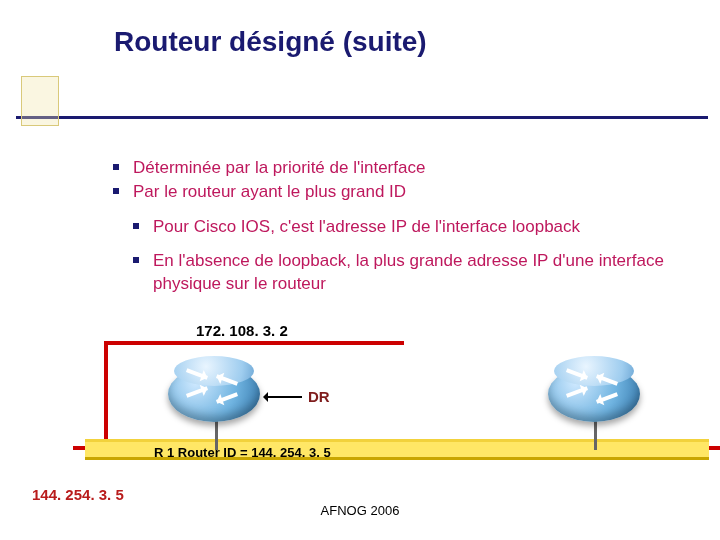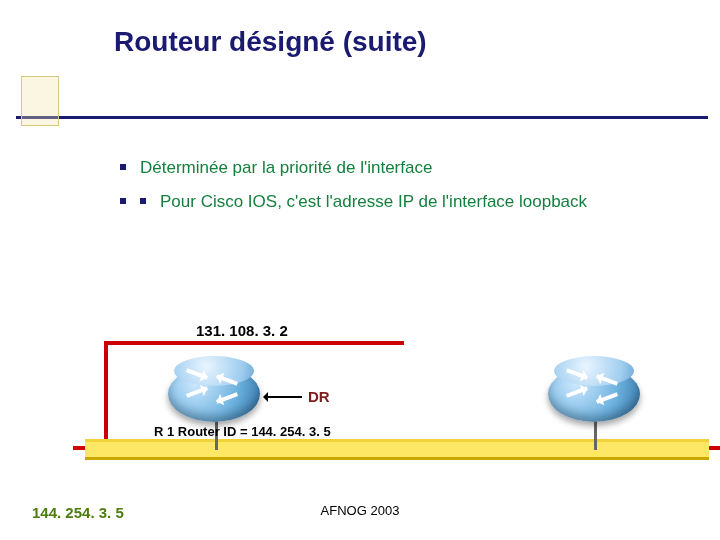--- a/index.html
+++ b/index.html
@@ -1,21 +1,21 @@
 <!DOCTYPE html>
 <html><head>
 <meta charset="utf-8">
 <style>
   html,body{margin:0;padding:0;width:720px;height:540px;background:#fff;font-family:Arial,Helvetica,sans-serif;overflow:hidden}
   .slide{position:relative;width:720px;height:483px;background:#fff}
   .title-wrap{position:absolute;left:114px;top:26px}
   .title{font:bold 28px Arial;color:#1a1a70}
   .hr-line{position:absolute;left:16px;top:116px;width:692px;height:3px;background:#1a1a70;z-index:1}
   .accent-box{position:absolute;left:21px;top:76px;width:36px;height:48px;border:1px solid #d9c97a;background:rgba(240,230,170,0.35);z-index:2}
-  .bullets{position:absolute;left:120px;top:157px;width:590px;font:17px Arial;color:#15803d;line-height:1.32}
+  .bullets{position:absolute;left:113px;top:157px;width:590px;font:17px Arial;color:#be185d;line-height:1.32}
   .bullets ul{list-style:none;margin:0;padding:0}
   .bullets li{position:relative;padding-left:20px;margin:0 0 2px 0}
   .bullets li::before{content:"";position:absolute;left:0;top:7px;width:6px;height:6px;background:#1a1a70}
   .bullets li li{padding-left:20px;margin:12px 0 2px 0}
   .bullets ul ul{margin-top:2px}
   
   .diagram{position:absolute;left:0;top:310px;width:720px;height:200px}
   .wire-red{position:absolute;height:4px;background:#c00}
   .wire-yellow-top{position:absolute;left:85px;top:129px;width:624px;height:3px;background:#f2d23c}
   .wire-yellow-bot{position:absolute;left:85px;top:147px;width:624px;height:3px;background:#c9a600}
@@ -24,21 +24,21 @@
   .jack.j1{left:73px}
   .jack.j2{left:709px}
   .router{position:absolute;width:92px;height:56px}
   .router .body{position:absolute;inset:0;border-radius:50%;background:radial-gradient(circle at 30% 30%,#cfe9ff,#6fb3e0 55%,#2d6fa3 100%);box-shadow:inset 0 -6px 8px rgba(0,0,0,.25),0 4px 6px rgba(0,0,0,.35)}
   .router .top{position:absolute;left:6px;top:-10px;right:6px;height:30px;border-radius:50%;background:radial-gradient(circle at 40% 35%,#e9f5ff,#9fcdef 70%,#6ca6d4 100%)}
   .arrow{position:absolute;width:22px;height:4px;background:#fff}
   .arrow::after{content:"";position:absolute;right:-6px;top:-4px;border:6px solid transparent;border-left-color:#fff}
   .ip-label{position:absolute;font:bold 15px Arial;color:#000}
   .dr-label{position:absolute;font:bold 15px Arial;color:#7f1d1d}
   .id-label{position:absolute;font:bold 13px Arial;color:#000}
-  .footer-ip{position:absolute;left:32px;top:504px;font:bold 15px Arial;color:#4d7c0f}
+  .footer-ip{position:absolute;left:32px;top:486px;font:bold 15px Arial;color:#b91c1c}
   .footnote{position:absolute;left:0;width:720px;top:503px;text-align:center;font:13px Arial;color:#000}
   .vline-red{position:absolute;width:4px;background:#c00;left:104px;top:31px;height:113px}
   .vline-drop{position:absolute;width:3px;background:#666;height:44px;top:96px}
   .dr-arrow-line{position:absolute;height:2px;background:#000}
   .dr-arrow-line::before{content:"";position:absolute;left:-8px;top:-4px;border:5px solid transparent;border-right-color:#000}
 </style>
 </head>
 <body>
 
 <div class="slide">
@@ -47,22 +47,24 @@
   <div class="hr-line"></div>
 
   <div class="title-wrap">
     <div class="title">Routeur désigné (suite)</div>
   </div>
 
   <div class="bullets">
     <ul>
       <li>Déterminée par la priorité de l'interface</li>
       <li>
+        <span>Par le routeur ayant le plus grand ID</span>
         <ul>
           <li>Pour  Cisco IOS, c'est l'adresse IP de l'interface loopback</li>
+          <li>En l'absence de loopback,  la plus grande adresse IP d'une interface physique sur le routeur</li>
         </ul>
       </li>
     </ul>
   </div>
 
   <div class="diagram">
 
     <div class="wire-red" style="left:104px;top:31px;width:300px"></div>
     <div class="vline-red"></div>
 
@@ -86,23 +88,23 @@
 
     <div class="router" style="left:548px;top:56px">
       <div class="body"></div>
       <div class="top"></div>
       <div class="arrow" style="left:18px;top:6px;transform:rotate(20deg)"></div>
       <div class="arrow" style="left:48px;top:12px;transform:rotate(200deg)"></div>
       <div class="arrow" style="left:18px;top:24px;transform:rotate(-20deg)"></div>
       <div class="arrow" style="left:48px;top:30px;transform:rotate(160deg)"></div>
     </div>
 
-    <div class="ip-label" style="left:196px;top:12px">131. 108. 3. 2</div>
+    <div class="ip-label" style="left:196px;top:12px">172. 108. 3. 2</div>
 
     <div class="dr-arrow-line" style="left:266px;top:86px;width:36px"></div>
     <div class="dr-label" style="left:308px;top:78px">DR</div>
 
-    <div class="id-label" style="left:154px;top:114px">R 1 Router ID = 144. 254. 3. 5</div>
+    <div class="id-label" style="left:154px;top:135px">R 1 Router ID = 144. 254. 3. 5</div>
   </div>
 
   <div class="footer-ip">144. 254. 3. 5</div>
-  <div class="footnote">AFNOG 2003</div>
+  <div class="footnote">AFNOG 2006</div>
 </div>
 
 </body></html>

